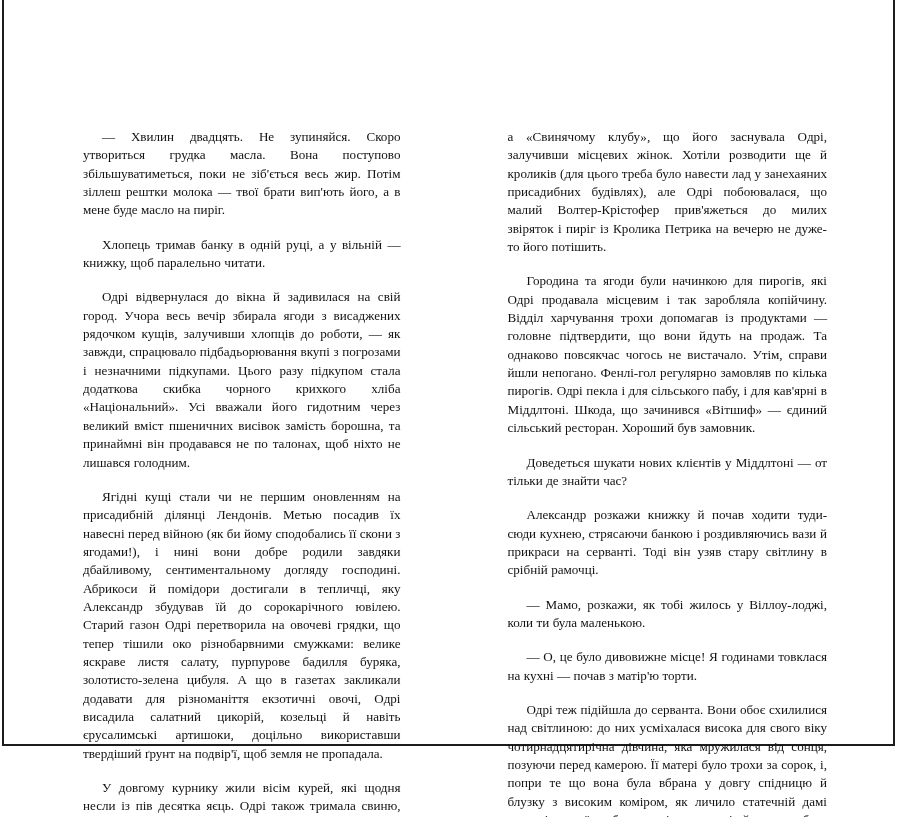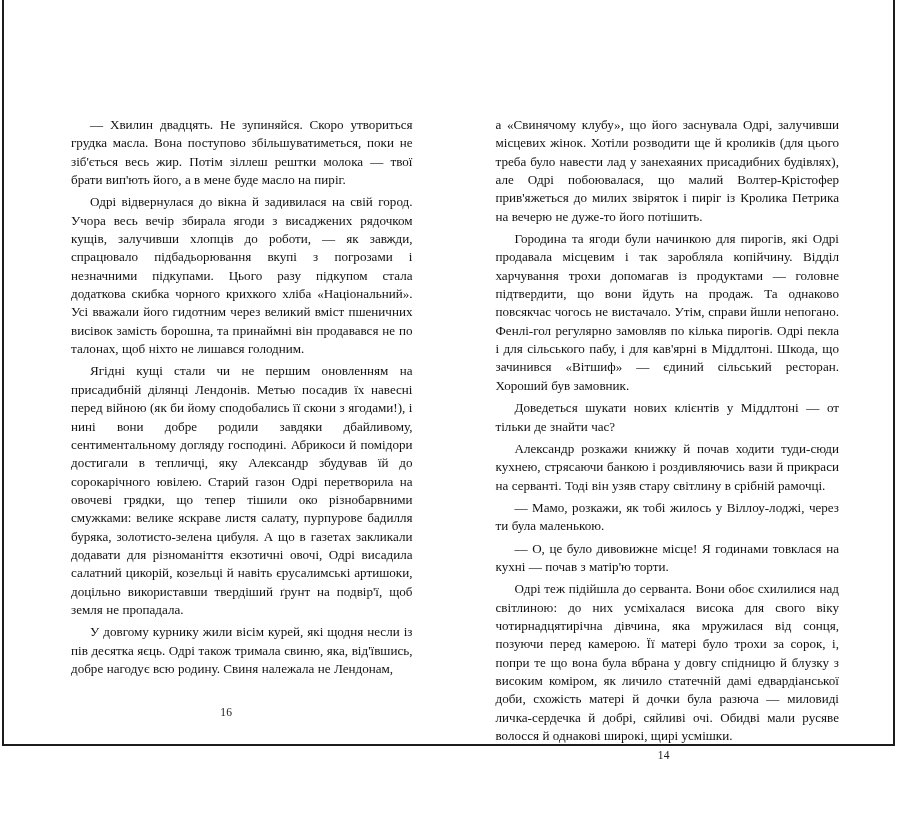--- a/index.html
+++ b/index.html
@@ -43,21 +43,21 @@
   }
   .page-right {
     padding: 152px 50px 0 43px;
   }
 
   .page-body {
     flex: 1 1 auto;
   }
 
   .para {
-    margin: 4px;
+    margin: 16px;
     text-align: justify;
     text-justify: inter-word;
     font-size: 13.1px;
     line-height: 18.35px;
     color: #111111;
     text-indent: 1.45em;
     hyphens: auto;
     word-spacing: 0.01em;
   }
 
@@ -77,33 +77,34 @@
   .page-right .page-folio { padding-right: 7px; }
 </style>
 </head>
 <body>
 
 <div id="book-spread">
 
   <div class="page page-left">
     <div class="page-body">
       <p class="para dialogue">— Хвилин двадцять. Не зупиняйся. Скоро утвориться грудка масла. Вона поступово збільшуватиметься, поки не зіб'ється весь жир. Потім зіллеш рештки молока — твої брати вип'ють його, а в мене буде масло на пиріг.</p>
+      <p class="para">Хлопець тримав банку в одній руці, а у вільній — книжку, щоб паралельно читати.</p>
       <p class="para">Одрі відвернулася до вікна й задивилася на свій город. Учора весь вечір збирала ягоди з висаджених рядочком кущів, залучивши хлопців до роботи, — як завжди, спрацювало підбадьорювання вкупі з погрозами і незначними підкупами. Цього разу підкупом стала додаткова скибка чорного крихкого хліба «Національний». Усі вважали його гидотним через великий вміст пшеничних висівок замість борошна, та принаймні він продавався не по талонах, щоб ніхто не лишався голодним.</p>
       <p class="para">Ягідні кущі стали чи не першим оновленням на присадибній ділянці Лендонів. Метью посадив їх навесні перед війною (як би йому сподобались її скони з ягодами!), і нині вони добре родили завдяки дбайливому, сентиментальному догляду господині. Абрикоси й помідори достигали в тепличці, яку Александр збудував їй до сорокарічного ювілею. Старий газон Одрі перетворила на овочеві грядки, що тепер тішили око різнобарвними смужками: велике яскраве листя салату, пурпурове бадилля буряка, золотисто-зелена цибуля. А що в газетах закликали додавати для різноманіття екзотичні овочі, Одрі висадила салатний цикорій, козельці й навіть єрусалимські артишоки, доцільно використавши твердіший ґрунт на подвір'ї, щоб земля не пропадала.</p>
       <p class="para">У довгому курнику жили вісім курей, які щодня несли із пів десятка яєць. Одрі також тримала свиню, яка, від'ївшись, добре нагодує всю родину. Свиня належала не Лендонам,</p>
     </div>
     <div class="page-folio">16</div>
   </div>
 
   <div class="page page-right">
     <div class="page-body">
       <p class="para" style="text-indent:0;">а «Свинячому клубу», що його заснувала Одрі, залучивши місцевих жінок. Хотіли розводити ще й кроликів (для цього треба було навести лад у занехаяних присадибних будівлях), але Одрі побоювалася, що малий Волтер-Крістофер прив'яжеться до милих звіряток і пиріг із Кролика Петрика на вечерю не дуже-то його потішить.</p>
       <p class="para">Городина та ягоди були начинкою для пирогів, які Одрі продавала місцевим і так заробляла копійчину. Відділ харчування трохи допомагав із продуктами — головне підтвердити, що вони йдуть на продаж. Та однаково повсякчас чогось не вистачало. Утім, справи йшли непогано. Фенлі-гол регулярно замовляв по кілька пирогів. Одрі пекла і для сільського пабу, і для кав'ярні в Міддлтоні. Шкода, що зачинився «Вітшиф» — єдиний сільський ресторан. Хороший був замовник.</p>
       <p class="para">Доведеться шукати нових клієнтів у Міддлтоні — от тільки де знайти час?</p>
       <p class="para">Александр розкажи книжку й почав ходити туди-сюди кухнею, стрясаючи банкою і роздивляючись вази й прикраси на серванті. Тоді він узяв стару світлину в срібній рамочці.</p>
-      <p class="para dialogue">— Мамо, розкажи, як тобі жилось у Віллоу-лоджі, через ти була маленькою.</p>
+      <p class="para dialogue">— Мамо, розкажи, як тобі жилось у Віллоу-лоджі, коли ти була маленькою.</p>
       <p class="para dialogue">— О, це було дивовижне місце! Я годинами товклася на кухні — почав з матір'ю торти.</p>
       <p class="para">Одрі теж підійшла до серванта. Вони обоє схилилися над світлиною: до них усміхалася висока для свого віку чотирнадцятирічна дівчина, яка мружилася від сонця, позуючи перед камерою. Її матері було трохи за сорок, і, попри те що вона була вбрана у довгу спідницю й блузку з високим коміром, як личило статечній дамі едвардіанської доби, схожість матері й дочки була разюча — миловиді личка-сердечка й добрі, сяйливі очі. Обидві мали русяве волосся й однакові широкі, щирі усмішки.</p>
     </div>
     <div class="page-folio">14</div>
   </div>
 
 </div>
 
 </body></html>

